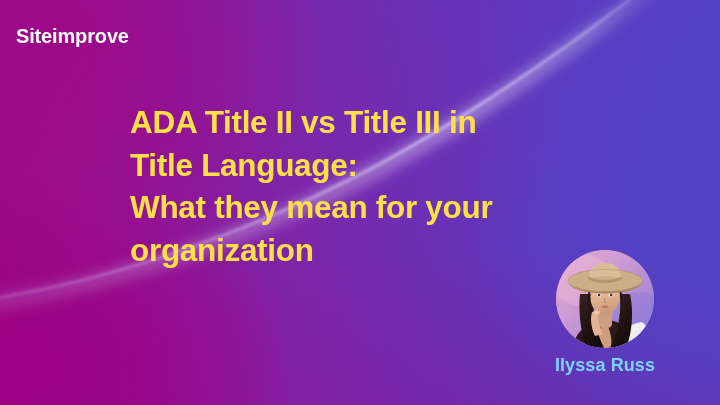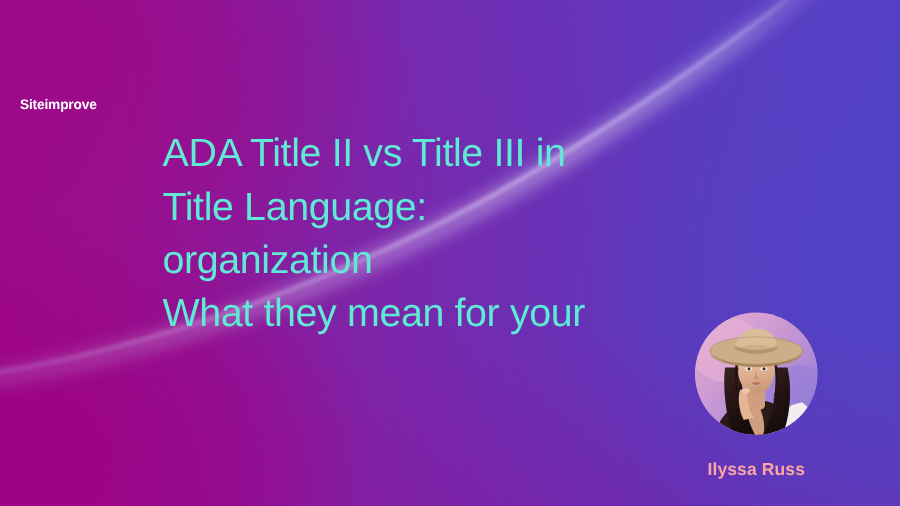--- a/index.html
+++ b/index.html
@@ -88,37 +88,36 @@
     inset: 0;
     display: block;
   }
 
   
   .logo {
     position: absolute;
     left: 16px;
     top: 26px;
     color: #ffffff;
-    font-size: 11px;
+    font-size: 20px;
     font-weight: bold;
     letter-spacing: -0.15px;
     line-height: 20px;
     white-space: nowrap;
-    margin-top: 48px;
   }
 
   
   .headline {
     position: absolute;
     left: 130px;
     top: 101px;
     width: 470px;
-    color: #5eead4;
+    color: #fde047;
     font-size: 31.5px;
-    font-weight: normal;
+    font-weight: bold;
     line-height: 42.5px;
     letter-spacing: -0.3px;
   }
   .headline .line {
     display: block;
     white-space: nowrap;
   }
 
   
   .speaker {
@@ -136,23 +135,23 @@
     border-radius: 50%;
     overflow: hidden;
     background: linear-gradient(150deg, #d89cc8 0%, #c48fd0 45%, #9d7fd4 100%);
   }
   .avatar svg {
     display: block;
     width: 98px;
     height: 98px;
   }
   .speaker-name {
-    margin-top: 20px;
-    color: #fca5a5;
-    font-size: 14px;
+    margin-top: 10px;
+    color: #7dd3fc;
+    font-size: 18px;
     font-weight: bold;
     letter-spacing: 0.1px;
     line-height: 15px;
     white-space: nowrap;
   }
 </style>
 </head>
 <body>
 
 <div id="slide">
@@ -183,22 +182,22 @@
       <path d="M -10 303 C 120 283, 260 232, 380 168 C 470 119, 560 58, 650 -12" fill="none" stroke="url(#streakGrad)" stroke-width="13" stroke-linecap="round" filter="url(#streakBlurWide)" opacity="0.75"></path>
       <path d="M -10 299 C 120 279, 260 228, 380 164 C 470 115, 560 54, 650 -16" fill="none" stroke="url(#streakGrad)" stroke-width="2.6" stroke-linecap="round" filter="url(#streakBlurTight)" opacity="0.95"></path>
     </svg>
   </div>
 
   <div class="logo">Siteimprove</div>
 
   <div class="headline">
     <span class="line">ADA Title II vs Title III in</span>
     <span class="line">Title Language:</span>
+    <span class="line">What they mean for your</span>
     <span class="line">organization</span>
-    <span class="line">What they mean for your</span>
   </div>
 
   <div class="speaker">
     <div class="avatar">
       <svg viewBox="0 0 98 98" aria-hidden="true">
         <defs>
           <clipPath id="circleClip">
               <circle cx="49" cy="49" r="49"></circle>
             </clipPath>
           <linearGradient id="photoBg" x1="0" y1="0" x2="1" y2="1">

